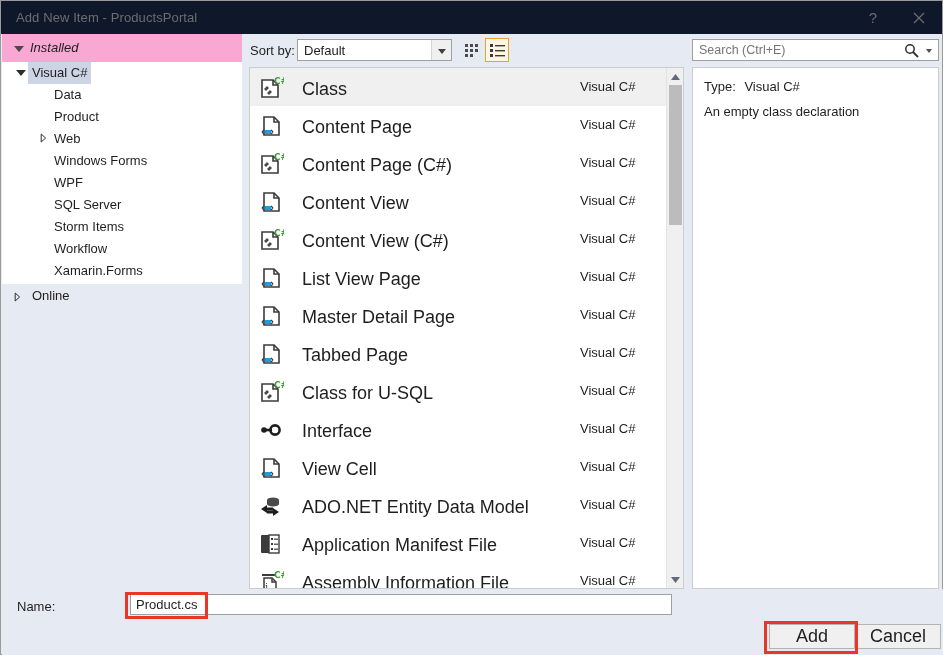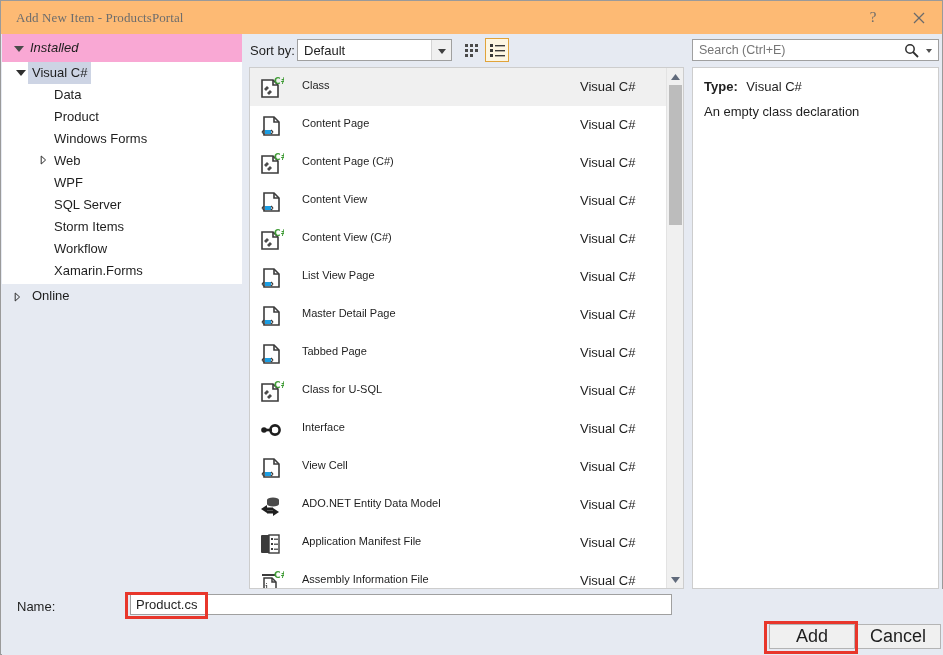--- a/index.html
+++ b/index.html
@@ -8,21 +8,21 @@
     font-family:"Liberation Sans","DejaVu Sans",sans-serif;
     font-size:12.5px;color:#1e1e1e;background:#ffffff;
   }
   .dialog{
     position:absolute;left:0;top:0;width:943px;height:655px;
     box-sizing:border-box;border:1px solid #9a9a9a;background:#e6eaf2;
   }
   
   .titlebar{
     position:absolute;left:0;top:0;width:941px;height:33px;
-    background:#fdba74;box-sizing:border-box;font-family:Liberation Serif, serif;
+    background:#0f172a;box-sizing:border-box;
   }
   .title-text{
     position:absolute;left:15px;top:9px;font-size:13px;color:#6d6d6d;
     white-space:nowrap;letter-spacing:.1px;
   }
   .win-btn{
     position:absolute;top:0;width:46px;height:33px;cursor:default;
     display:flex;align-items:center;justify-content:center;color:#6b6b6b;
   }
   .win-btn.help{right:46px;font-size:15px;}
@@ -111,21 +111,21 @@
   }
   .list-inner{position:absolute;left:0;top:0;width:416px;}
   .row{
     position:relative;height:38px;width:416px;cursor:default;
   }
   .row.selected{background:#f0f0f0;}
   .row .ico{
     position:absolute;left:8px;top:7px;width:26px;height:26px;
   }
   .row .name{
-    position:absolute;left:52px;top:11px;font-size:11px;color:#1e1e1e;
+    position:absolute;left:52px;top:11px;font-size:18px;color:#1e1e1e;
     white-space:nowrap;
   }
   .row .lang{
     position:absolute;left:330px;top:11px;font-size:13px;color:#1e1e1e;
     white-space:nowrap;
   }
   .vscroll{
     position:absolute;right:0;top:0;width:17px;height:520px;
     background:#f0f0f0;border-left:1px solid #e3e3e3;box-sizing:border-box;
   }
@@ -151,21 +151,21 @@
   .search-drop{
     position:absolute;right:6px;top:9px;width:0;height:0;
     border-left:3.5px solid transparent;border-right:3.5px solid transparent;
     border-top:4.5px solid #505050;
   }
   .preview{
     position:absolute;left:691px;top:66px;width:247px;height:522px;
     background:#ffffff;border:1px solid #cdcdcd;box-sizing:border-box;
   }
   .pv-type{position:absolute;left:11px;top:11px;font-size:13px;white-space:nowrap;}
-  .pv-type b{font-weight:bold;}
+  .pv-type b{font-weight:normal;}
   .pv-desc{position:absolute;left:11px;top:36px;font-size:13px;white-space:nowrap;}
   
   .bottom{
     position:absolute;left:1px;top:588px;width:941px;height:66px;
     background:#e6eaf2;
   }
   .name-label{position:absolute;left:15px;top:10px;font-size:13px;}
   .name-input{
     position:absolute;left:128px;top:5px;width:542px;height:21px;
     box-sizing:border-box;border:1px solid #a0a0a0;background:#ffffff;
@@ -215,27 +215,27 @@
       <span class="tw-down"></span>
       <span class="lbl">Visual C#</span>
     </div>
     <div class="tree-item lvl1">
       <span class="lbl">Data</span>
     </div>
     <div class="tree-item lvl1">
       <span class="lbl">Product</span>
     </div>
     <div class="tree-item lvl1">
-      <span class="lbl">Windows Forms</span>
-    </div>
-    <div class="tree-item lvl1">
       <svg class="tw-right-outline" width="7" height="10" viewBox="0 0 7 10">
         <path d="M1.2 1 L5.6 5 L1.2 9 Z" fill="none" stroke="#2f2f2f" stroke-width="1"></path>
       </svg>
       <span class="lbl">Web</span>
+    </div>
+    <div class="tree-item lvl1">
+      <span class="lbl">Windows Forms</span>
     </div>
     <div class="tree-item lvl1">
       <span class="lbl">WPF</span>
     </div>
     <div class="tree-item lvl1">
       <span class="lbl">SQL Server</span>
     </div>
     <div class="tree-item lvl1">
       <span class="lbl">Storm Items</span>
     </div>

